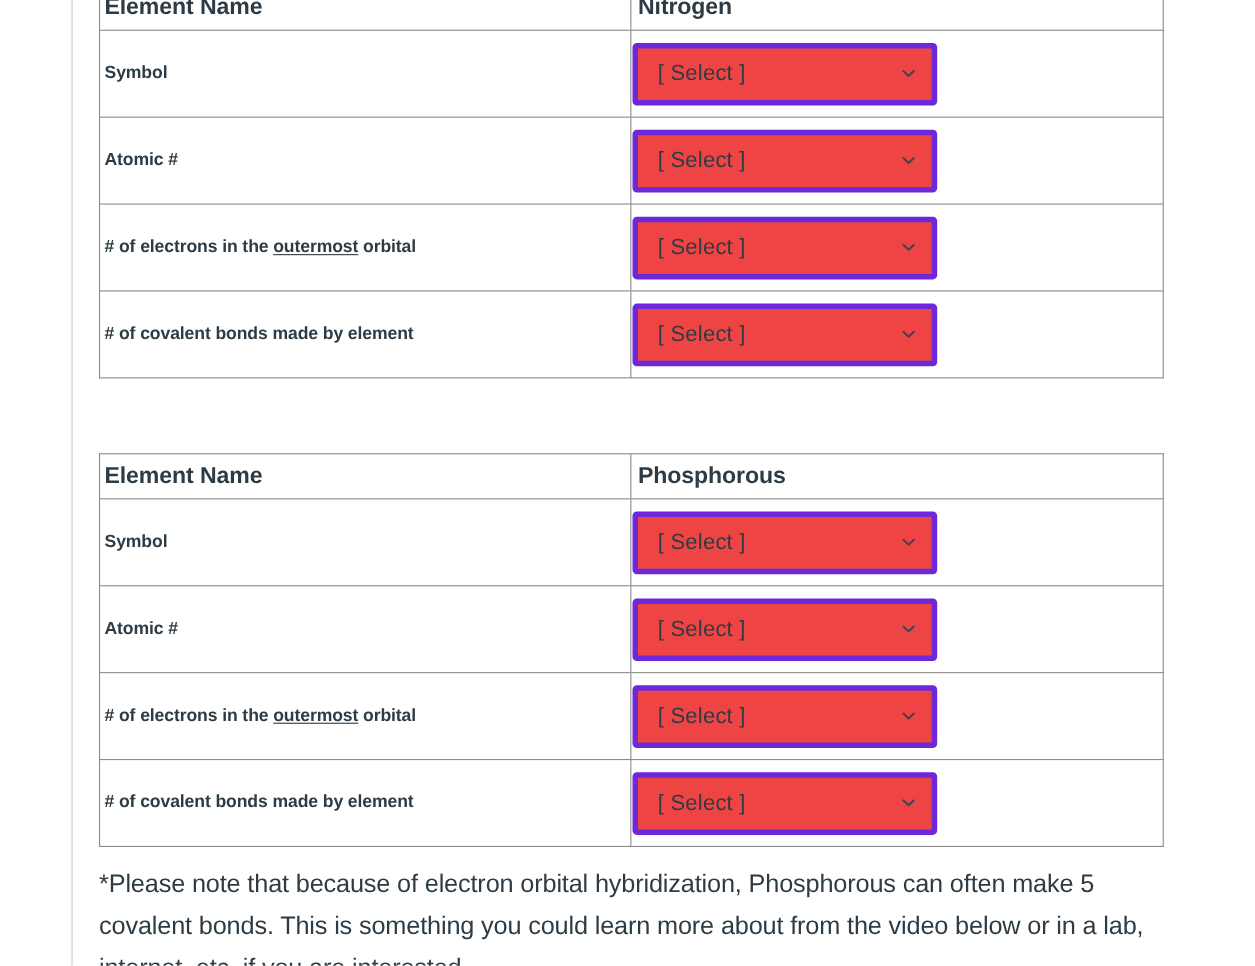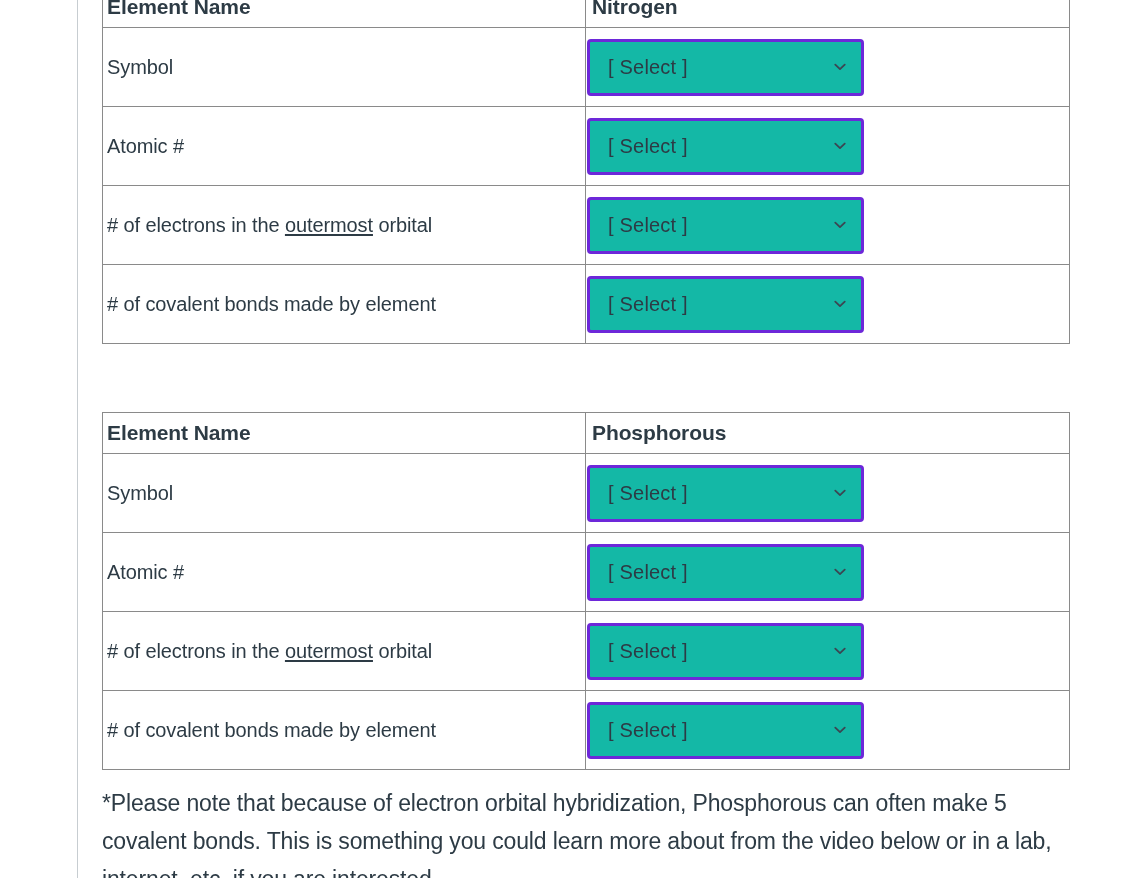--- a/index.html
+++ b/index.html
@@ -12,21 +12,21 @@
     height: 878px;
     overflow: hidden;
     font-family: "Liberation Sans", sans-serif;
     color: #2d3b45;
     position: relative;
   }
 
   
   #page-canvas {
     position: absolute;
-    left: 16px; top: 0;
+    left: 4px; top: 0;
     width: 1071px;
     height: 878px;
     overflow: hidden;
   }
   .rail {
     position: absolute;
     top: 0;
     width: 1px;
     height: 878px;
     background: #c7cdd1;
@@ -51,22 +51,22 @@
   }
   .elem-table td {
     border: 1px solid #8a8a8a;
     vertical-align: middle;
     padding: 0;
   }
   .col-label { width: 483px; }
   .col-value { width: 484px; }
 
   .label-cell {
-    font-size: 20px;
-    font-weight: normal;
+    font-size: 16px;
+    font-weight: bold;
     line-height: 1.2;
     letter-spacing: -0.1px;
     padding: 8px 0 8px 4px;
   }
   .value-cell {
     padding: 0;
   }
 
   
   tr.header-row td { height: 40px; }
@@ -82,23 +82,23 @@
   
   tr.select-row td { height: 78px; }
 
   .select-wrap {
     padding: 4px 0 4px 1px;
   }
   .fake-select {
     box-sizing: border-box;
     width: 277px;
     height: 57px;
-    border: 3px solid #6d28d9;
+    border: 5px solid #6d28d9;
     border-radius: 4px;
-    background: #14b8a6;
+    background: #ef4444;
     display: flex;
     align-items: center;
     justify-content: space-between;
     padding: 0 14px 0 18px;
     font-size: 20px;
     font-weight: normal;
     color: #2d3b45;
     font-family: "Liberation Sans", sans-serif;
     cursor: pointer;
   }

